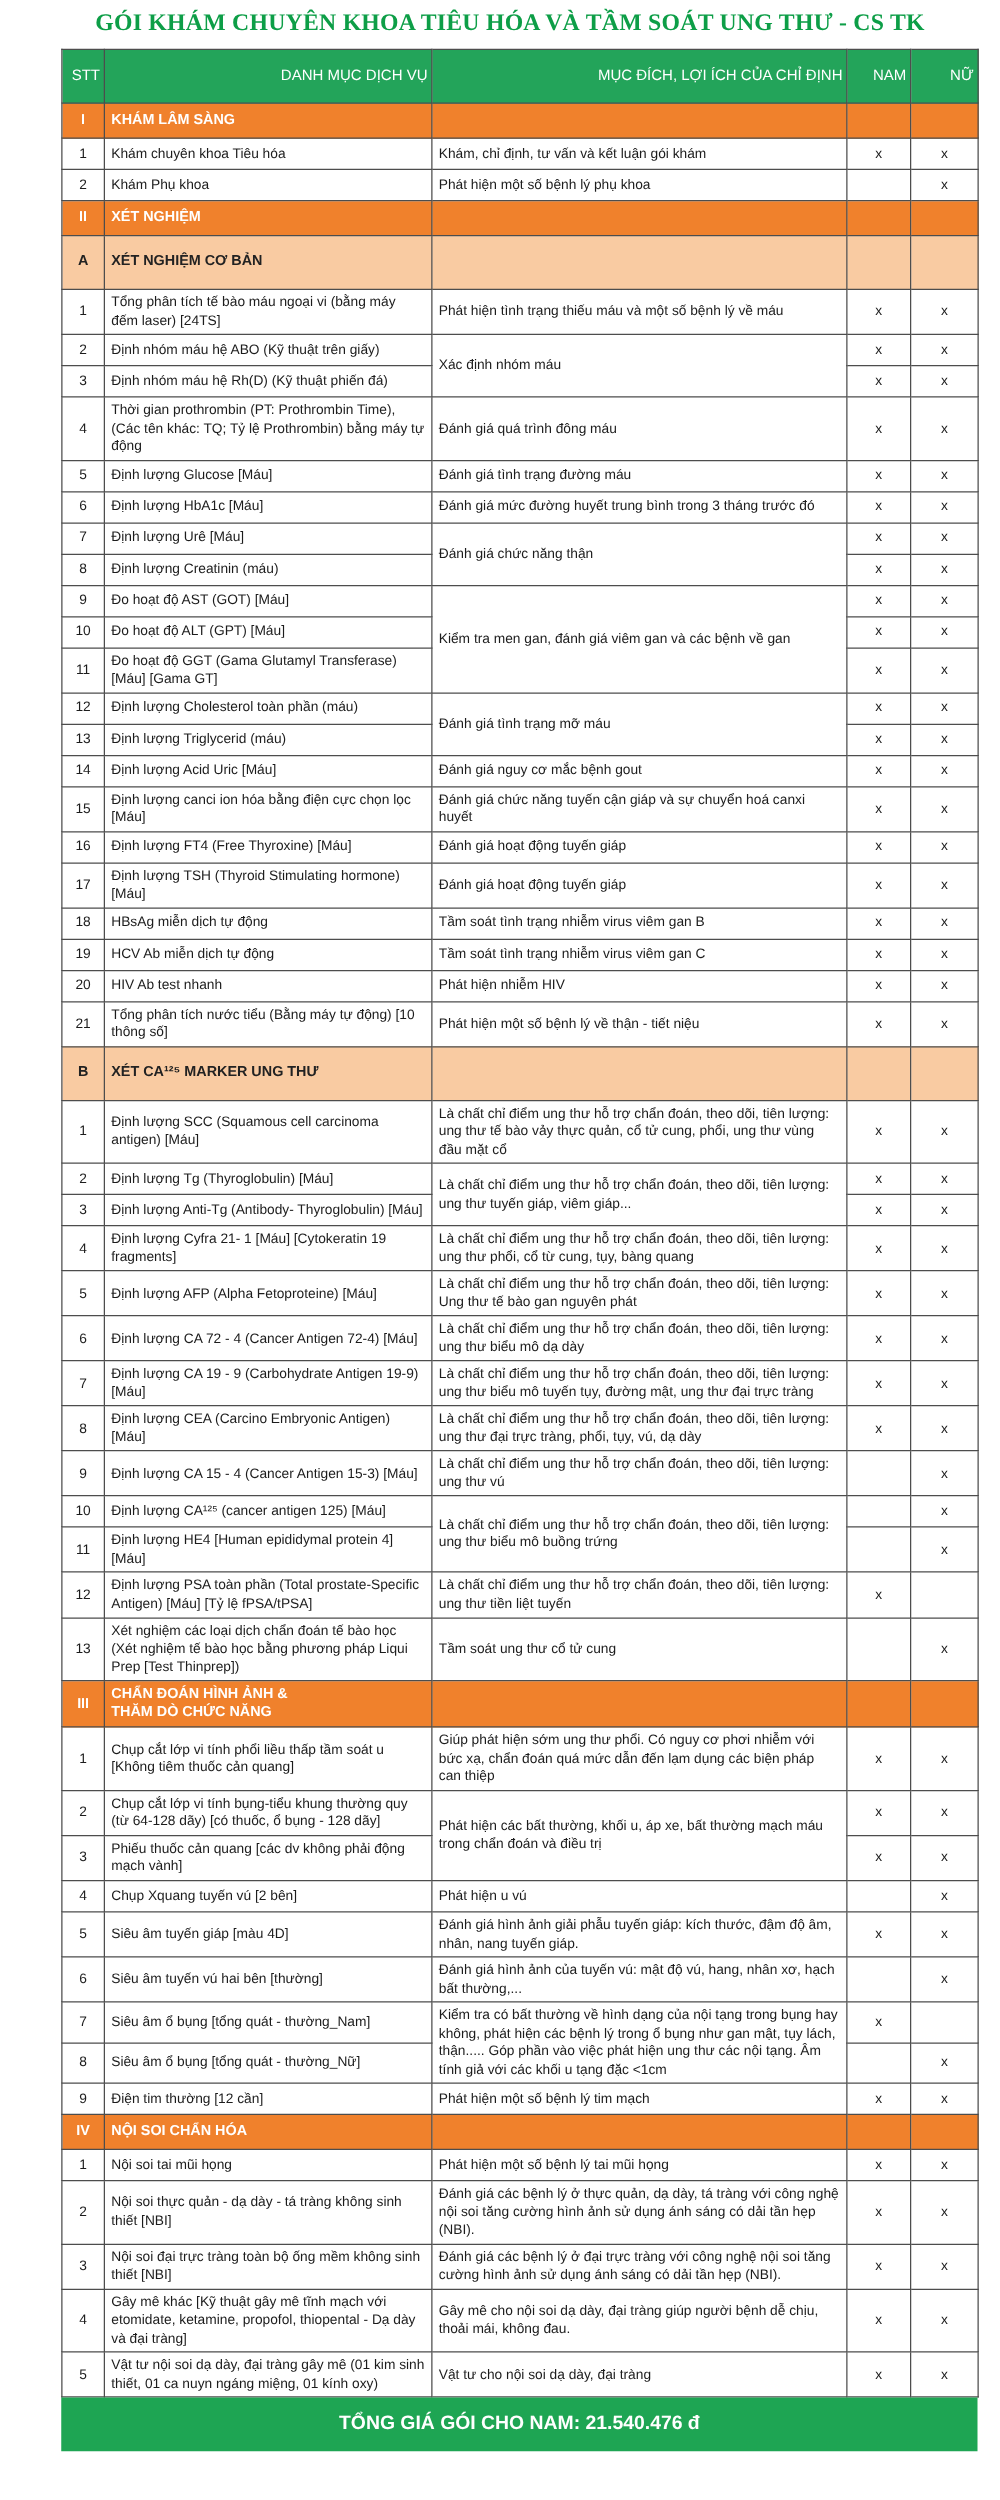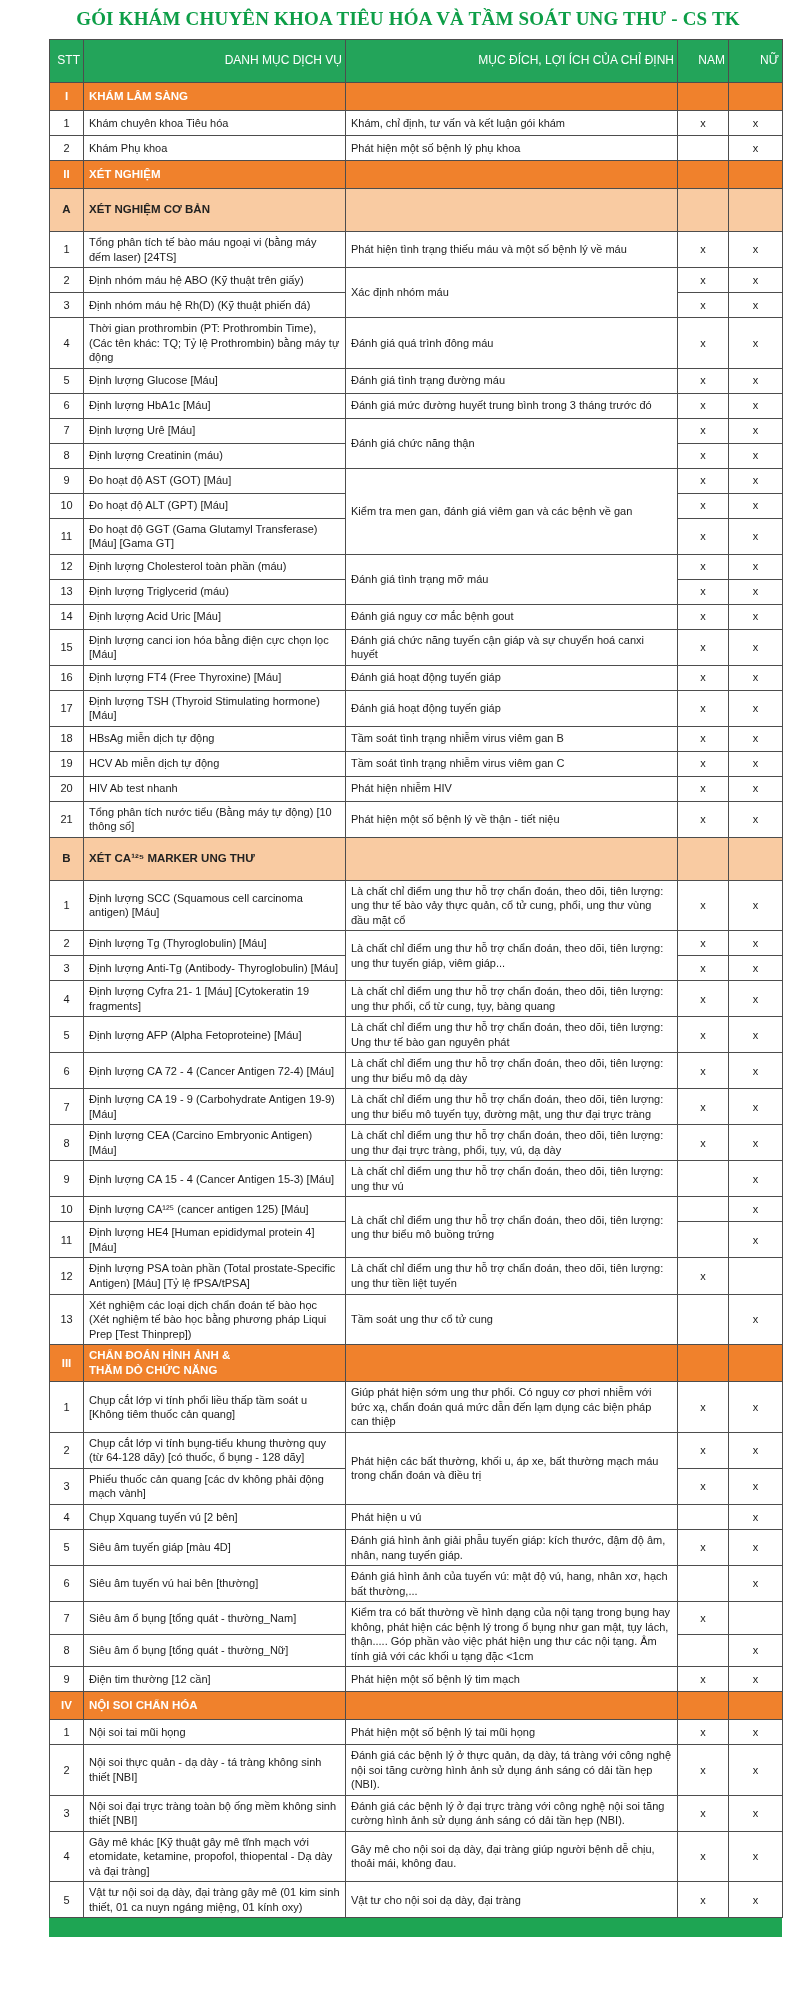--- a/index.html
+++ b/index.html
@@ -490,14 +490,15 @@
           <td class="num">5</td>
           <td class="service">Vật tư nội soi dạ dày, đại tràng gây mê (01 kim sinh thiết, 01 ca nuyn ngáng miệng, 01 kính oxy)</td>
           <td class="purpose">Vật tư cho nội soi dạ dày, đại tràng</td>
           <td class="mark">x</td>
           <td class="mark">x</td>
         </tr>
       </tbody>
   </table>
 
   <div class="totals">
+    <div>TỔNG GIÁ GÓI CHO NAM: 21.540.476 đ</div>
   </div>
 </div>
 
 </body></html>

